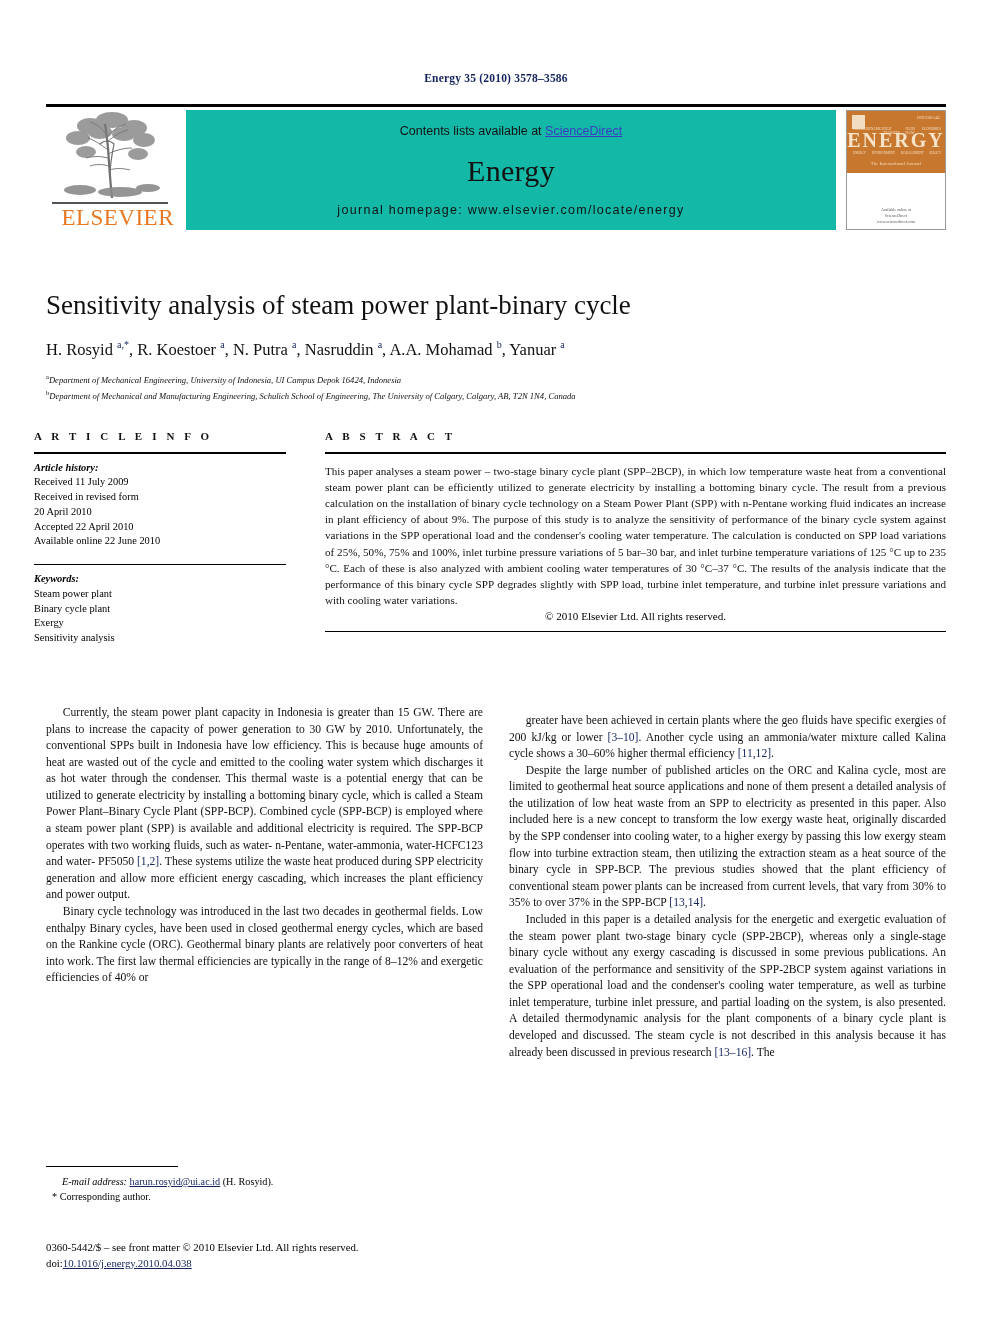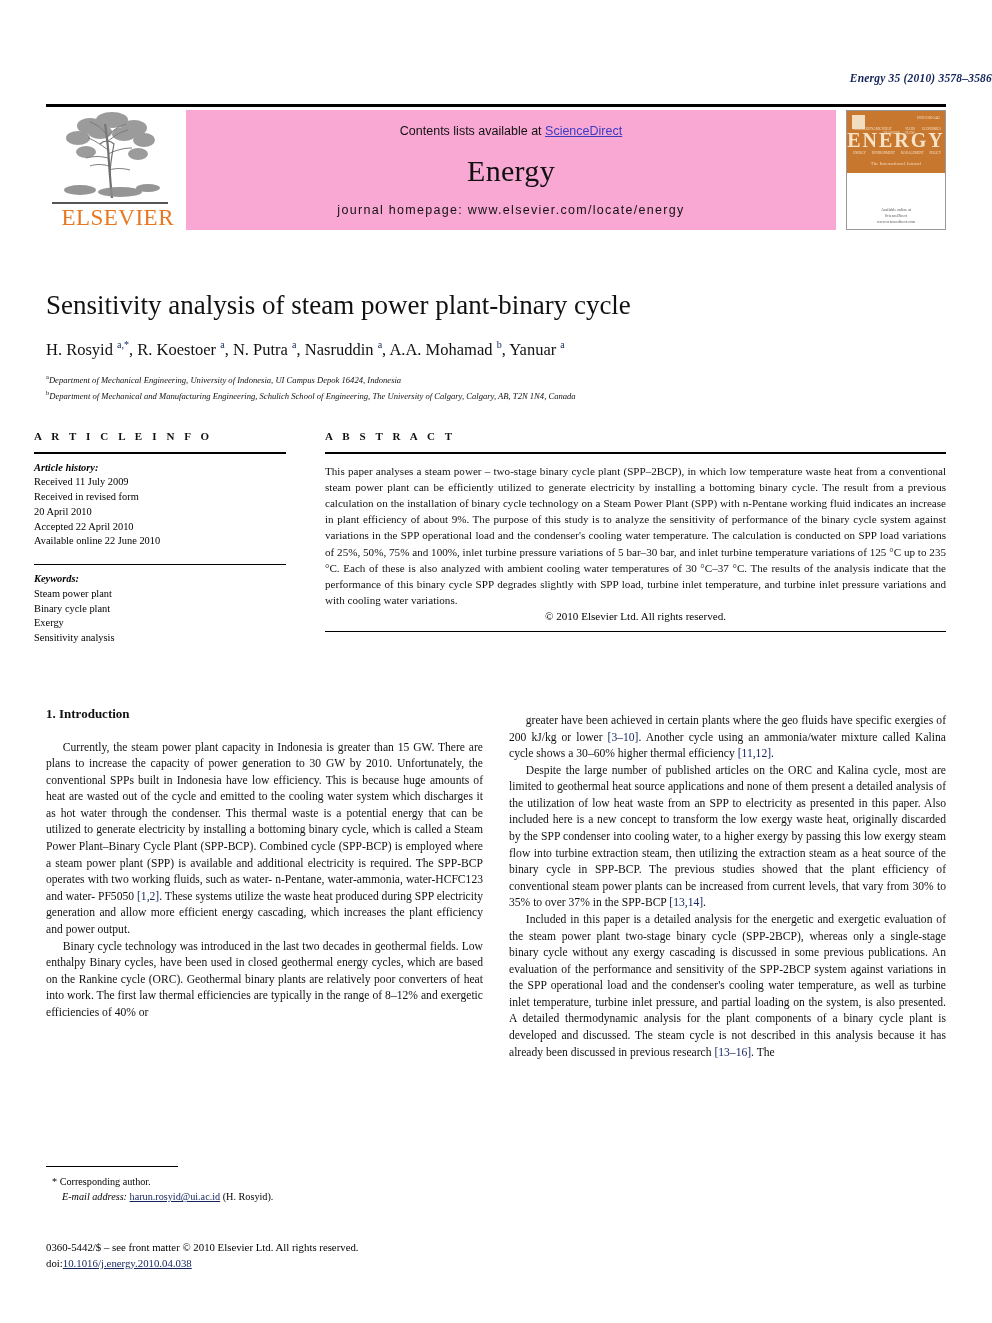--- a/index.html
+++ b/index.html
@@ -22,26 +22,25 @@
     left: 0; top: 0;
     width: 992px;
     height: 1323px;
   }
 
   
   .running-head {
     position: absolute;
     left: 0; top: 72px;
     width: 992px;
-    text-align: right;
+    text-align: center;
     font-size: 11.5px;
     font-weight: bold;
     color: #13235b;
     letter-spacing: .2px;
-    font-style: italic;
   }
 
   
   .masthead {
     position: absolute;
     left: 46px; top: 104px;
     width: 900px;
     height: 126px;
   }
   .masthead-rule {
@@ -80,21 +79,21 @@
     width: 116px;
     height: 2px;
     background: #555;
   }
 
   .journal-band {
     position: absolute;
     left: 140px; top: 6px;
     width: 650px;
     height: 120px;
-    background: #f9a8d4;
+    background: #14b8a6;
   }
   .contents-line {
     position: absolute;
     left: 0; top: 14px;
     width: 650px;
     text-align: center;
     font-family: "Liberation Sans", sans-serif;
     font-size: 12.5px;
     color: #111;
   }
@@ -417,40 +416,39 @@
 
   <div class="abs-col">
     <div class="sec-head">A B S T R A C T</div>
     <div class="hr-thick"></div>
     <div class="abstract-body">This paper analyses a steam power – two-stage binary cycle plant (SPP–2BCP), in which low temperature waste heat from a conventional steam power plant can be efficiently utilized to generate electricity by installing a bottoming binary cycle. The result from a previous calculation on the installation of binary cycle technology on a Steam Power Plant (SPP) with n-Pentane working fluid indicates an increase in plant efficiency of about 9%. The purpose of this study is to analyze the sensitivity of performance of the binary cycle system against variations in the SPP operational load and the condenser's cooling water temperature. The calculation is conducted on SPP load variations of 25%, 50%, 75% and 100%, inlet turbine pressure variations of 5 bar–30 bar, and inlet turbine temperature variations of 125 °C up to 235 °C. Each of these is also analyzed with ambient cooling water temperatures of 30 °C–37 °C. The results of the analysis indicate that the performance of this binary cycle SPP degrades slightly with SPP load, turbine inlet temperature, and turbine inlet pressure variations and with cooling water variations.</div>
     <div class="copyright">© 2010 Elsevier Ltd. All rights reserved.</div>
     <div class="hr-thin abs-rule-bottom"></div>
   </div>
 
   <div class="body-col left">
-    <h2>1.  Introduction</h2>
     <p>Currently, the steam power plant capacity in Indonesia is greater than 15 GW. There are plans to increase the capacity of power generation to 30 GW by 2010. Unfortunately, the conventional SPPs built in Indonesia have low efficiency. This is because huge amounts of heat are wasted out of the cycle and emitted to the cooling water system which discharges it as hot water through the condenser. This thermal waste is a potential energy that can be utilized to generate electricity by installing a bottoming binary cycle, which is called a Steam Power Plant–Binary Cycle Plant (SPP-BCP). Combined cycle (SPP-BCP) is employed where a steam power plant (SPP) is available and additional electricity is required. The SPP-BCP operates with two working fluids, such as water- n-Pentane, water-ammonia, water-HCFC123 and water- PF5050 <span class="ref">[1,2]</span>. These systems utilize the waste heat produced during SPP electricity generation and allow more efficient energy cascading, which increases the plant efficiency and power output.</p>
     <p>Binary cycle technology was introduced in the last two decades in geothermal fields. Low enthalpy Binary cycles, have been used in closed geothermal energy cycles, which are based on the Rankine cycle (ORC). Geothermal binary plants are relatively poor converters of heat into work. The first law thermal efficiencies are typically in the range of 8–12% and exergetic efficiencies of 40% or</p>
   </div>
 
   <div class="body-col right">
     <p>greater have been achieved in certain plants where the geo fluids have specific exergies of 200 kJ/kg or lower <span class="ref">[3–10]</span>. Another cycle using an ammonia/water mixture called Kalina cycle shows a 30–60% higher thermal efficiency <span class="ref">[11,12]</span>.</p>
     <p>Despite the large number of published articles on the ORC and Kalina cycle, most are limited to geothermal heat source applications and none of them present a detailed analysis of the utilization of low heat waste from an SPP to electricity as presented in this paper. Also included here is a new concept to transform the low exergy waste heat, originally discarded by the SPP condenser into cooling water, to a higher exergy by passing this low exergy steam flow into turbine extraction steam, then utilizing the extraction steam as a heat source of the binary cycle in SPP-BCP. The previous studies showed that the plant efficiency of conventional steam power plants can be increased from current levels, that vary from 30% to 35% to over 37% in the SPP-BCP <span class="ref">[13,14]</span>.</p>
     <p>Included in this paper is a detailed analysis for the energetic and exergetic evaluation of the steam power plant two-stage binary cycle (SPP-2BCP), whereas only a single-stage binary cycle without any exergy cascading is discussed in some previous publications. An evaluation of the performance and sensitivity of the SPP-2BCP system against variations in the SPP operational load and the condenser's cooling water temperature, as well as turbine inlet temperature, turbine inlet pressure, and partial loading on the system, is also presented. A detailed thermodynamic analysis for the plant components of a binary cycle plant is developed and discussed. The steam cycle is not described in this analysis because it has already been discussed in previous research <span class="ref">[13–16]</span>. The</p>
   </div>
 
   <div class="footnote">
     <div class="fn-rule"></div>
     <div class="fn-text">
-      <div>* Corresponding author.</div>
       <div style="padding-left:10px;">
         <span class="email-lbl">E-mail address:</span>
         <a class="email" href="#">harun.rosyid@ui.ac.id</a>
         <span>(H. Rosyid).</span>
       </div>
+      <div>* Corresponding author.</div>
     </div>
   </div>
 
   <div class="issn-block">
     <div>0360-5442/$ – see front matter © 2010 Elsevier Ltd. All rights reserved.</div>
     <div><span>doi:</span><a class="doi" href="#">10.1016/j.energy.2010.04.038</a></div>
   </div>
 
 </div>
 

